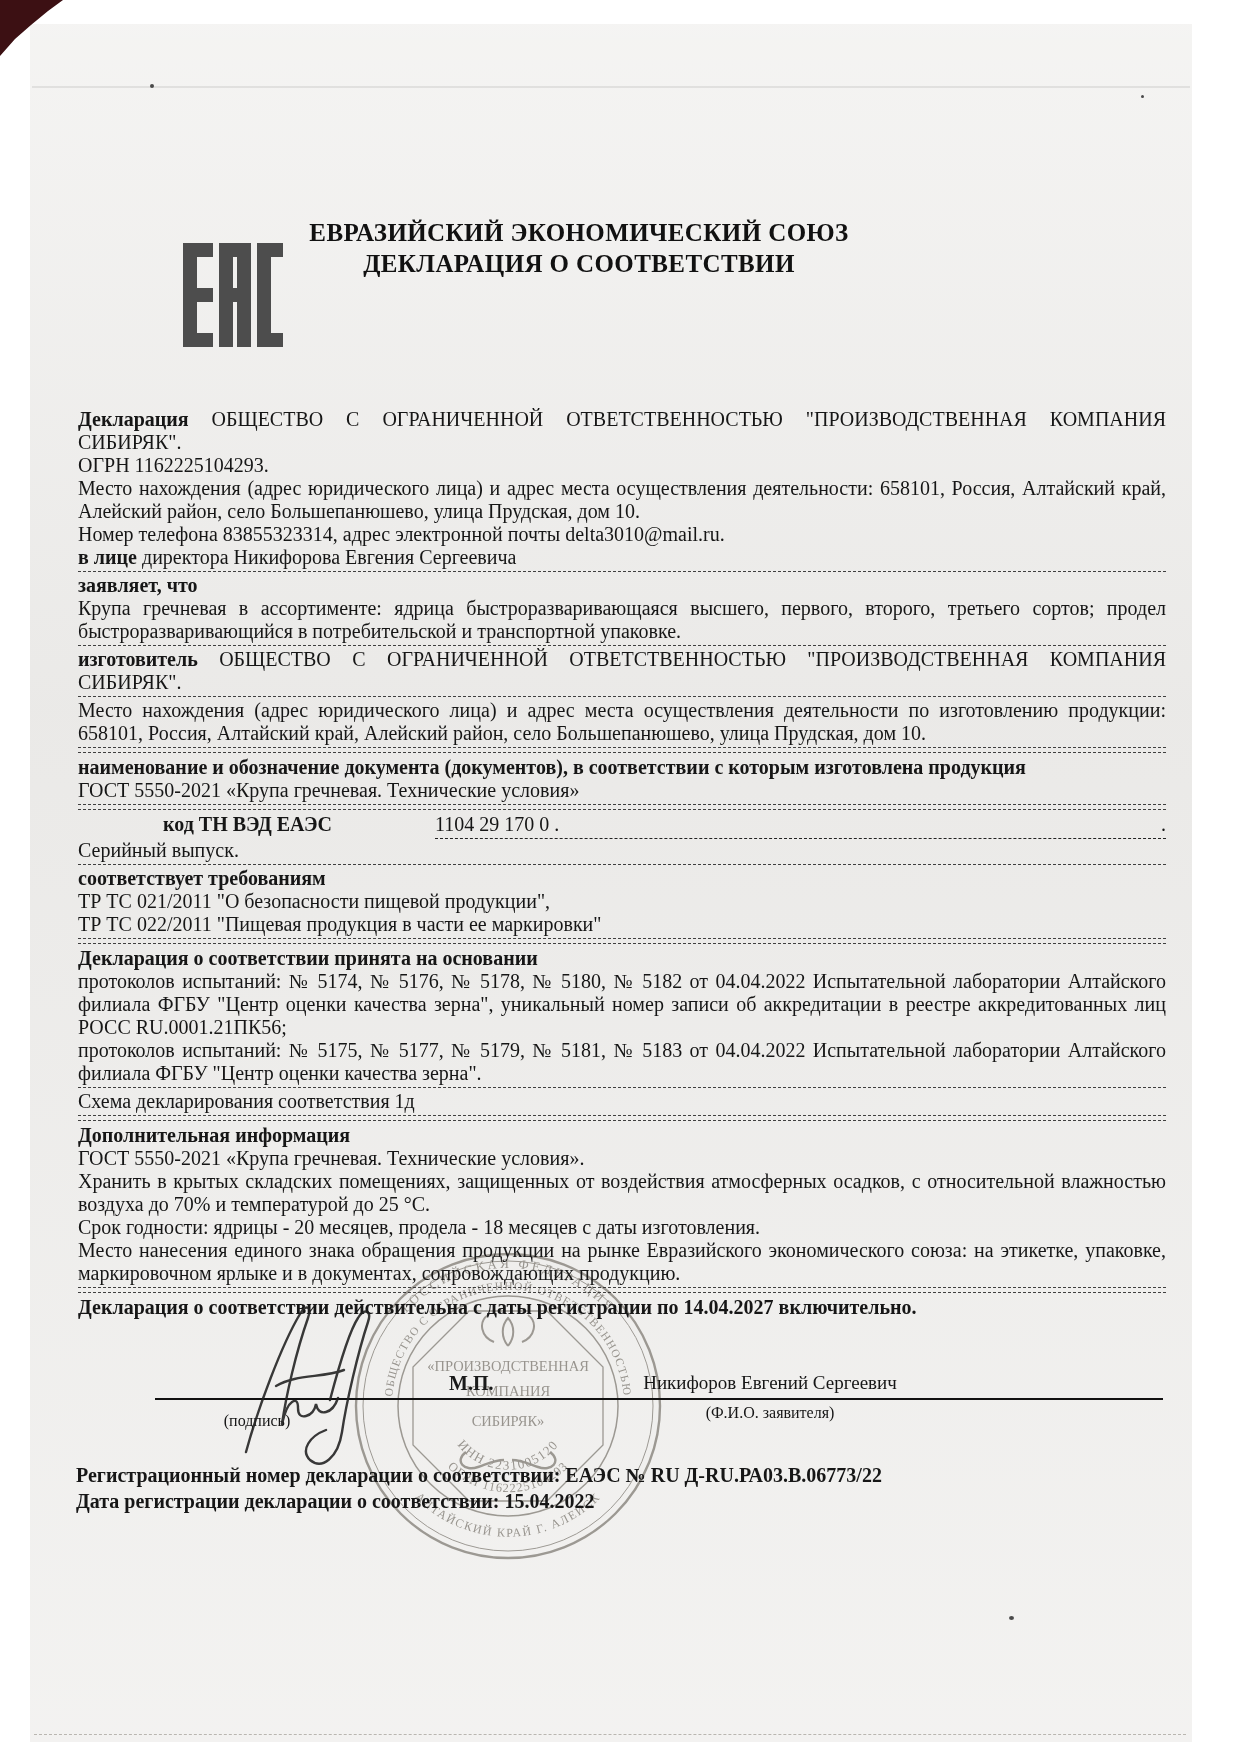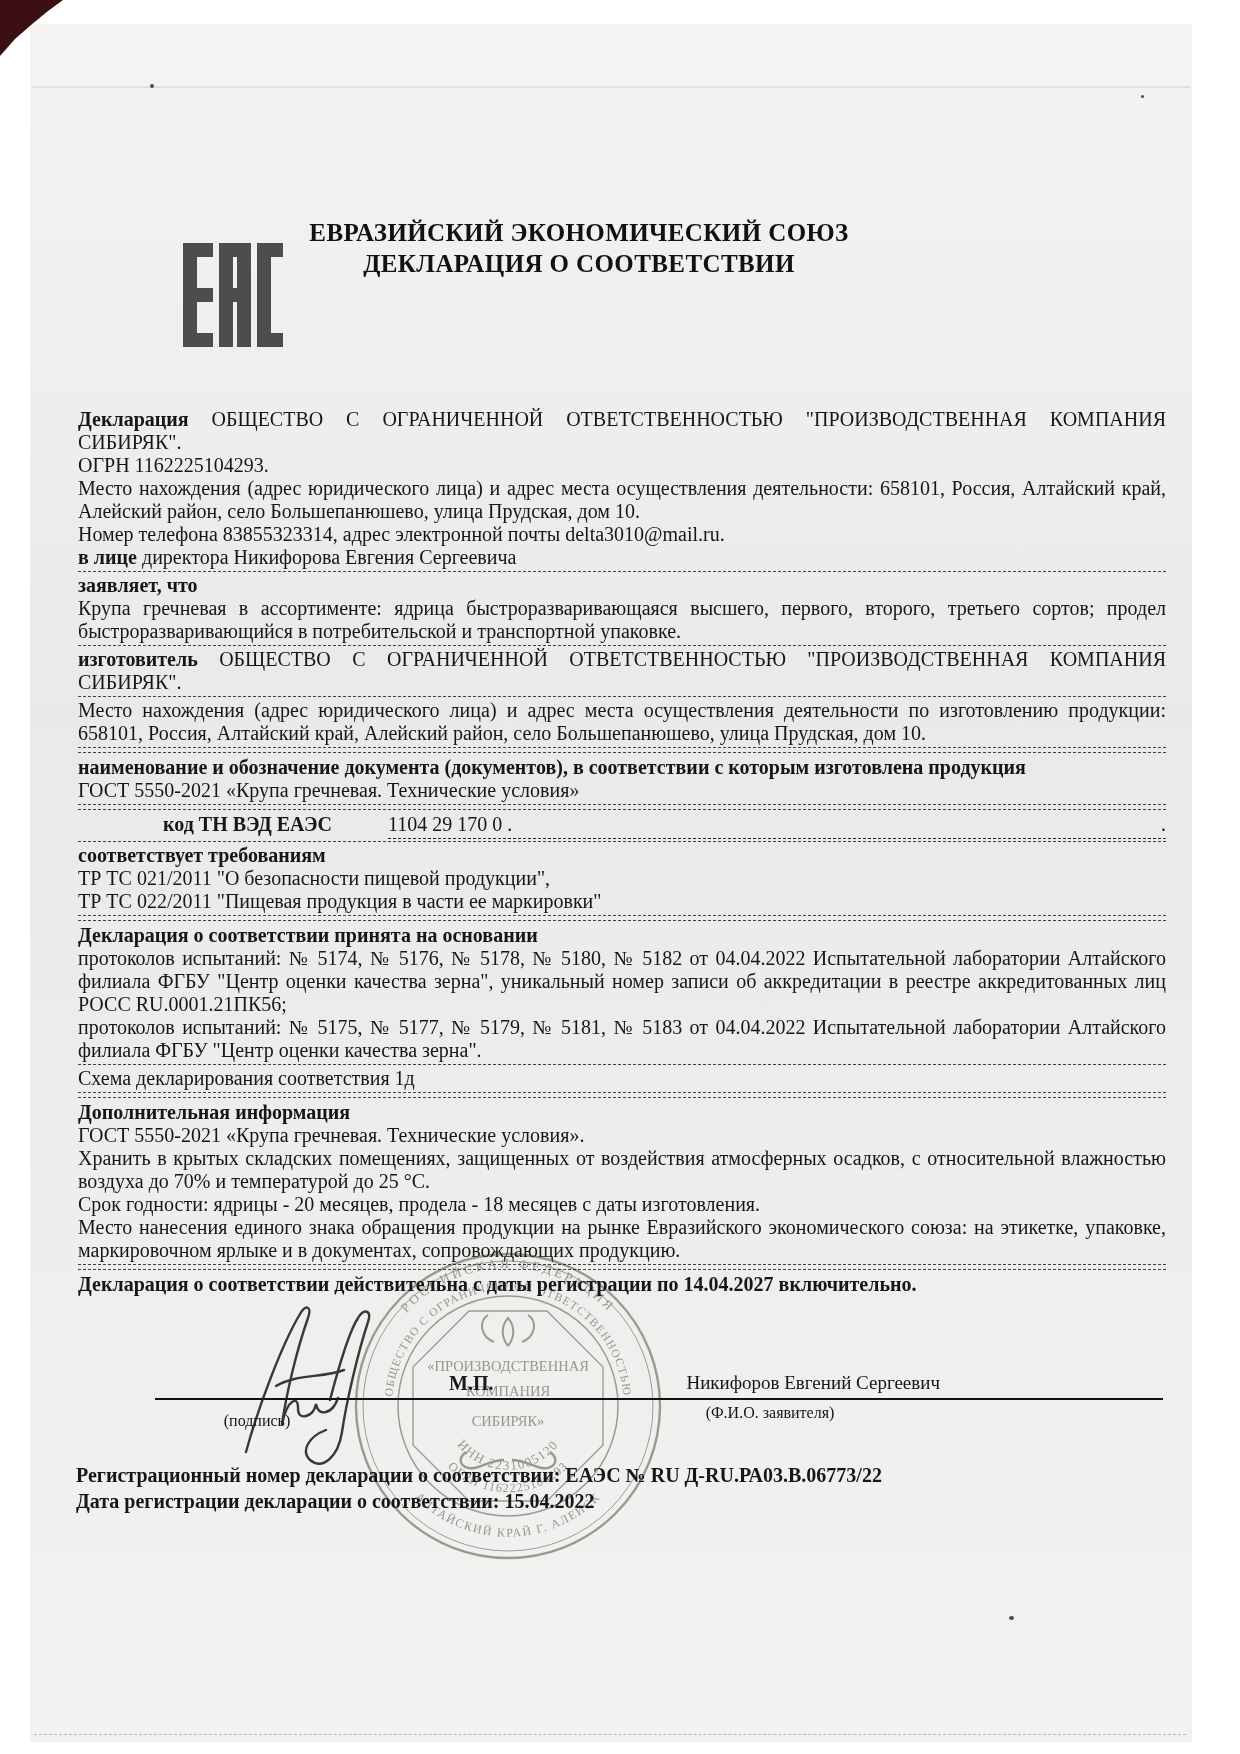--- a/index.html
+++ b/index.html
@@ -18,30 +18,30 @@
          font-weight:700;font-size:25px;line-height:31px;letter-spacing:.4px;color:#111;}
 
   .content{position:absolute;left:78px;top:408px;width:1088px;z-index:3;
            font-size:20px;line-height:23px;}
   .content p{margin:0;text-align:justify;}
   .content p.nj{text-align:left;}
   b{font-weight:700;}
   .rule{border-top:1.5px dashed #222;opacity:.85;margin:2px 0 2px 0;}
   .rule2{height:4px;border-top:1.5px dashed #222;border-bottom:1.5px dashed #222;opacity:.85;margin:2px 0 3px 0;}
 
-  .tnved-row{display:flex;align-items:baseline;margin-top:2px;}
+  .tnved-row{display:flex;align-items:baseline;margin-top:2px;gap:47px;}
   .tnved-label{flex:0 0 310px;padding-left:85px;box-sizing:border-box;font-weight:700;}
   .tnved-val{flex:1;display:flex;justify-content:space-between;border-bottom:1.6px dashed #222;padding-bottom:2px;}
 
   .validity{margin-top:14px;font-weight:700;}
 
   .sig-area{position:absolute;left:0;top:0;width:1240px;height:1754px;z-index:4;pointer-events:none;}
   .sig-line{position:absolute;left:155px;top:1398px;width:1008px;border-top:2px solid #111;}
   .sig-caption{position:absolute;left:157px;top:1412px;width:200px;text-align:center;font-size:16px;}
-  .fio{position:absolute;left:600px;top:1372px;width:340px;text-align:right;font-size:19px;}
+  .fio{position:absolute;left:600px;top:1372px;width:340px;text-align:center;font-size:19px;}
   .fio-caption{position:absolute;left:600px;top:1404px;width:340px;text-align:center;font-size:16px;}
   .mp{position:absolute;left:449px;top:1372px;font-size:20px;font-weight:700;color:#1a1a1a;}
   .reg-lines{position:absolute;left:76px;top:1462px;width:1088px;font-weight:700;font-size:20px;line-height:26px;z-index:4;}
 
   .stamp{position:absolute;left:348px;top:1246px;width:320px;height:320px;z-index:2;opacity:.82;}
   .signature{position:absolute;left:215px;top:1292px;width:170px;height:180px;z-index:5;}
 </style>
 </head>
 <body>
 
@@ -92,20 +92,21 @@
     <p class="nj"><b>наименование и обозначение документа (документов), в соответствии с которым изготовлена продукция</b></p>
     <p class="nj">ГОСТ 5550-2021 «Крупа гречневая. Технические условия»</p>
     <div class="rule2"></div>
     <div class="tnved-row">
       <span class="tnved-label">код ТН ВЭД ЕАЭС</span>
       <span class="tnved-val">
         <span>1104 29 170 0 .</span>
         <span>.</span>
       </span>
     </div>
+    <p class="nj">Серийный выпуск.</p>
     <div class="rule"></div>
     <p class="nj"><b>соответствует требованиям</b></p>
     <p class="nj">ТР ТС 021/2011 "О безопасности пищевой продукции",</p>
     <p class="nj">ТР ТС 022/2011 "Пищевая продукция в части ее маркировки"</p>
     <div class="rule2"></div>
     <p class="nj"><b>Декларация о соответствии принята на основании</b></p>
     <p>протоколов испытаний: № 5174, № 5176, № 5178, № 5180, № 5182 от 04.04.2022 Испытательной лаборатории Алтайского филиала ФГБУ "Центр оценки качества зерна", уникальный номер записи об аккредитации в реестре аккредитованных лиц РОСС RU.0001.21ПК56;</p>
     <p>протоколов испытаний: № 5175, № 5177, № 5179, № 5181, № 5183 от 04.04.2022 Испытательной лаборатории Алтайского филиала ФГБУ "Центр оценки качества зерна".</p>
     <div class="rule"></div>
     <p class="nj">Схема декларирования соответствия 1д</p>

